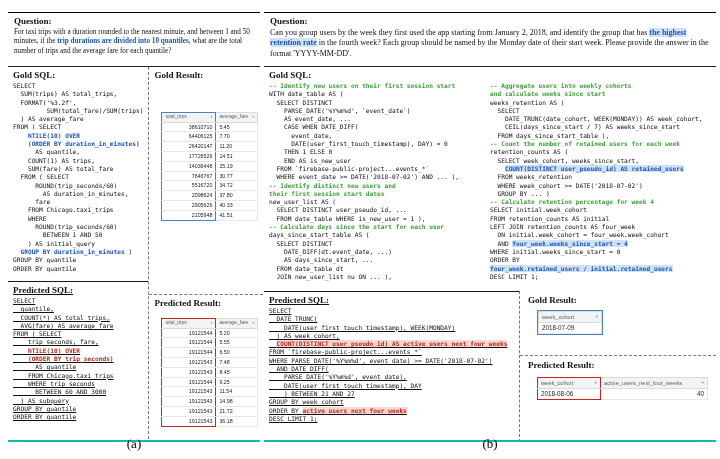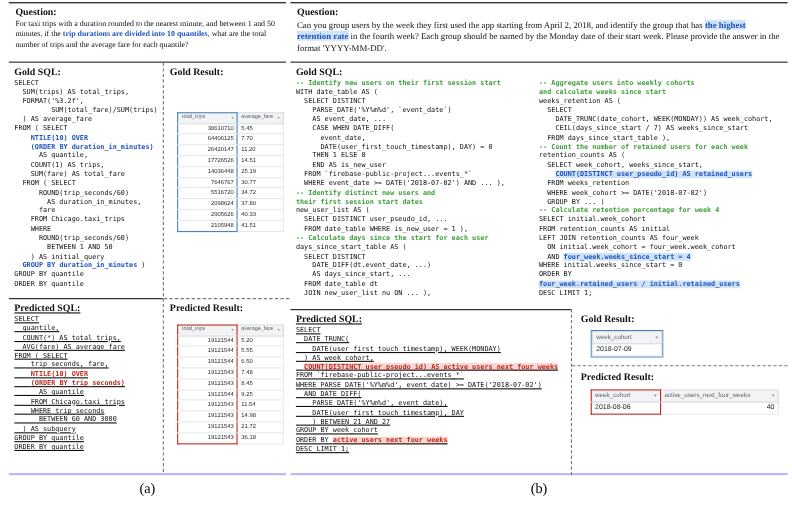--- a/index.html
+++ b/index.html
@@ -1,17 +1,17 @@
 <!DOCTYPE html>
 <html><head>
 <meta charset="utf-8">
 <style>
   html,body{margin:0;padding:0;background:#ffffff;width:720px;height:459px;overflow:hidden;}
   .figure{position:relative;width:720px;height:459px;font-family:"Liberation Serif",serif;color:#111;}
-  .panel{position:absolute;top:2px;background:#fff;border-top:1.5px solid #000;border-bottom:2px solid #c4b5fd;box-sizing:border-box;}
+  .panel{position:absolute;top:12px;background:#fff;border-top:1.5px solid #000;border-bottom:2px solid #14b8a6;box-sizing:border-box;}
   .panel-a{left:8px;width:252px;height:430px;}
   .panel-b{left:264px;width:452px;height:430px;}
   .q-section{padding:3px 6px 3px 6px;border-bottom:1px solid #222;box-sizing:border-box;}
   .panel-a .q-section{height:54px;}
   .panel-b .q-section{height:54px;}
   .h{font-weight:bold;font-size:9px;line-height:11px;margin:0 0 1px 0;}
   .q-text{font-size:7.2px;line-height:9.3px;text-align:left;}
   .panel-b .q-text{font-size:8px;line-height:10.4px;}
   .seg-qblue{color:#1d55c0;font-weight:bold;}
   .seg-qbluehl{color:#1d55c0;font-weight:bold;background:#cfe2f7;}
@@ -23,21 +23,21 @@
   .seg-bluehl{color:#1d55c0;font-weight:bold;background:#cfe2f7;}
   .seg-redhl{color:#c0281c;font-weight:bold;background:#f9d7d3;}
   
   .content-a{display:flex;height:372px;}
   .col-left-a{width:144px;display:flex;flex-direction:column;box-sizing:border-box;}
   .col-right-a{flex:1;display:flex;flex-direction:column;border-left:1px dashed #777;box-sizing:border-box;}
   .blk{padding:3px 5px;box-sizing:border-box;}
   .gold-h-a{height:214px;}
   .pred-h-a{flex:1;}
   .solid-top{border-top:1.3px solid #1a1a1a;text-decoration:underline;}
-  .dash-top{border-top:1px dashed #777;}
+  .dash-top{border-top:1px dashed #777;margin-top:13px;}
   
   .top-b{display:flex;height:224px;box-sizing:border-box;}
   .b-col1{width:222px;padding:3px 5px;box-sizing:border-box;}
   .b-col2{flex:1;padding:15px 4px 3px 4px;box-sizing:border-box;}
   .bottom-b{display:flex;height:151px;box-sizing:border-box;}
   .b-pred{width:270px;padding:3px 5px;box-sizing:border-box;}
   .b-results{flex:1;border-left:1px dashed #777;display:flex;flex-direction:column;box-sizing:border-box;}
   .gold-res-b{height:51px;padding:4px 8px 0 8px;box-sizing:border-box;}
   .pred-res-b{flex:1;padding:4px 8px;box-sizing:border-box;}
   
@@ -232,21 +232,21 @@
               </table></div>
         </div>
       </div>
     </div>
   </section>
   <div class="caption cap-a">(a)</div>
 
   <section class="panel panel-b">
     <div class="q-section">
       <div class="h">Question:</div>
-      <div class="q-text"><span>Can you group users by the week they first used the app starting from April 2, 2018, and identify the group that has </span><span class="seg-qbluehl">the highest retention rate</span><span> in the fourth week? Each group should be named by the Monday date of their start week. Please provide the answer in the format 'YYYY-MM-DD'.</span></div>
+      <div class="q-text"><span>Can you group users by the week they first used the app starting from January 2, 2018, and identify the group that has </span><span class="seg-qbluehl">the highest retention rate</span><span> in the fourth week? Each group should be named by the Monday date of their start week. Please provide the answer in the format 'YYYY-MM-DD'.</span></div>
     </div>
     <div class="top-b">
       <div class="b-col1">
         <div class="h">Gold SQL:</div>
         <div class="code">
             <div class="code-line"><span class="seg-green">-- Identify new users on their first session start</span></div>
             <div class="code-line"><span>WITH date_table AS (</span></div>
             <div class="code-line"><span>  SELECT DISTINCT</span></div>
             <div class="code-line"><span>    PARSE_DATE('%Y%m%d', `event_date`)</span></div>
             <div class="code-line"><span>    AS event_date, ...</span></div>

